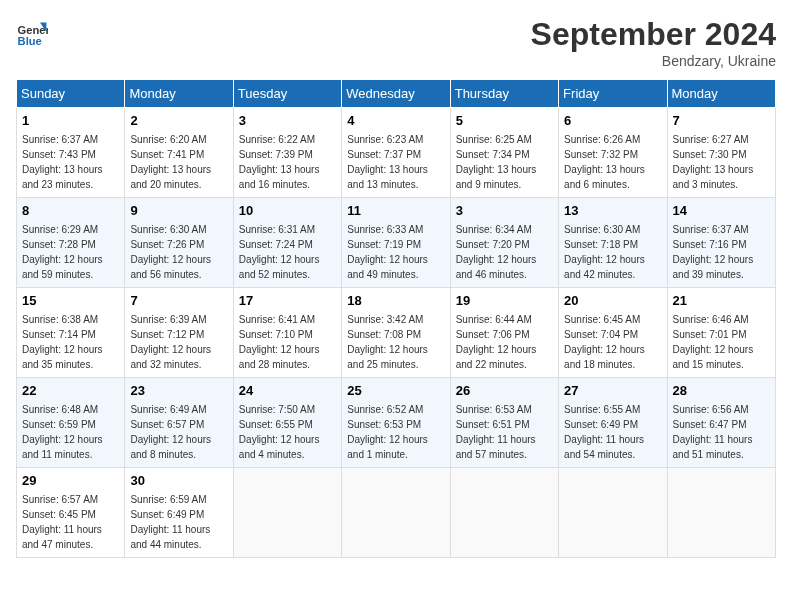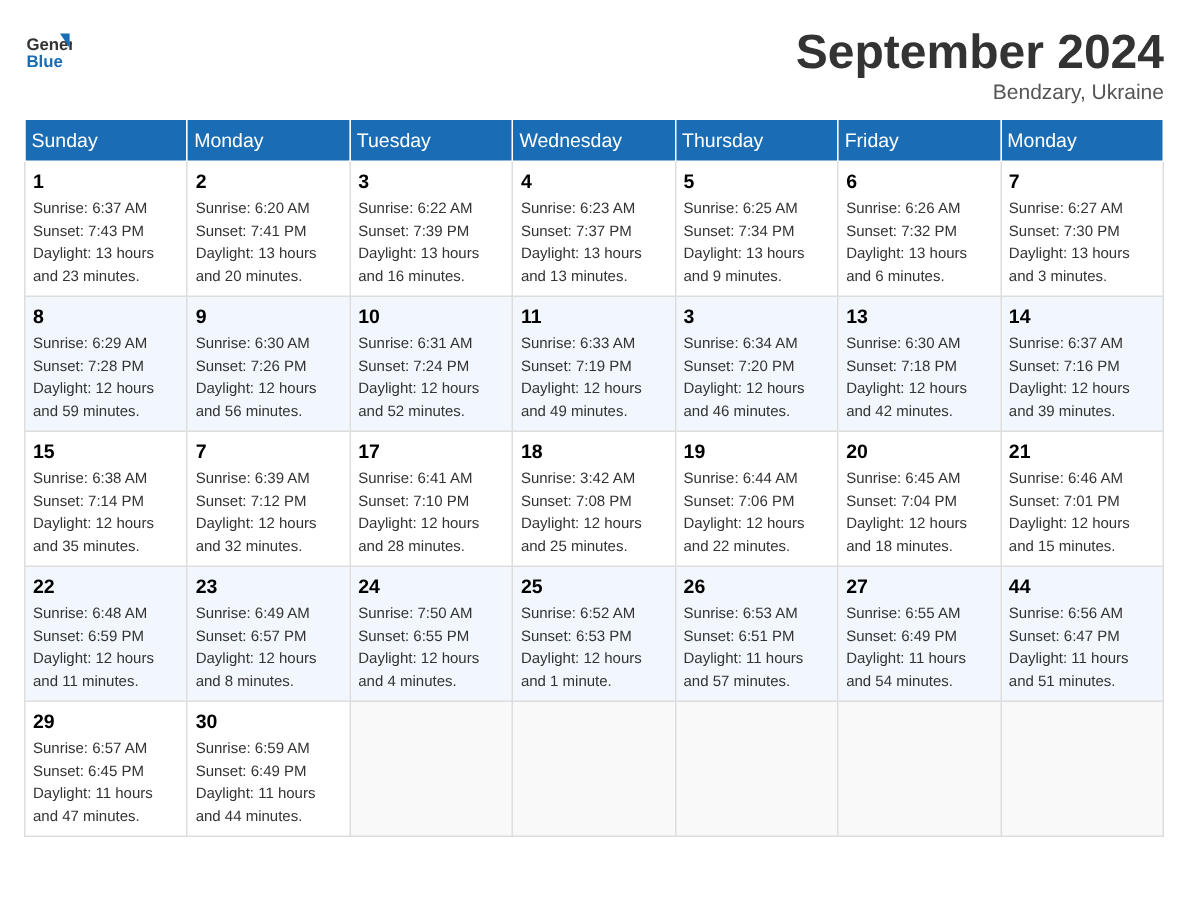--- a/index.html
+++ b/index.html
@@ -279,21 +279,21 @@
     <span class="cell-text">Sunset: 6:51 PM</span><br>
     <span class="cell-text">Daylight: 11 hours and 57 minutes.</span>
   </td>
         <td>
     <span class="day-num">27</span>
     <span class="cell-text">Sunrise: 6:55 AM</span><br>
     <span class="cell-text">Sunset: 6:49 PM</span><br>
     <span class="cell-text">Daylight: 11 hours and 54 minutes.</span>
   </td>
         <td>
-    <span class="day-num">44</span>
+    <span class="day-num">28</span>
     <span class="cell-text">Sunrise: 6:56 AM</span><br>
     <span class="cell-text">Sunset: 6:47 PM</span><br>
     <span class="cell-text">Daylight: 11 hours and 51 minutes.</span>
   </td>
       </tr>
       <tr>
         <td>
     <span class="day-num">29</span>
     <span class="cell-text">Sunrise: 6:57 AM</span><br>
     <span class="cell-text">Sunset: 6:45 PM</span><br>

